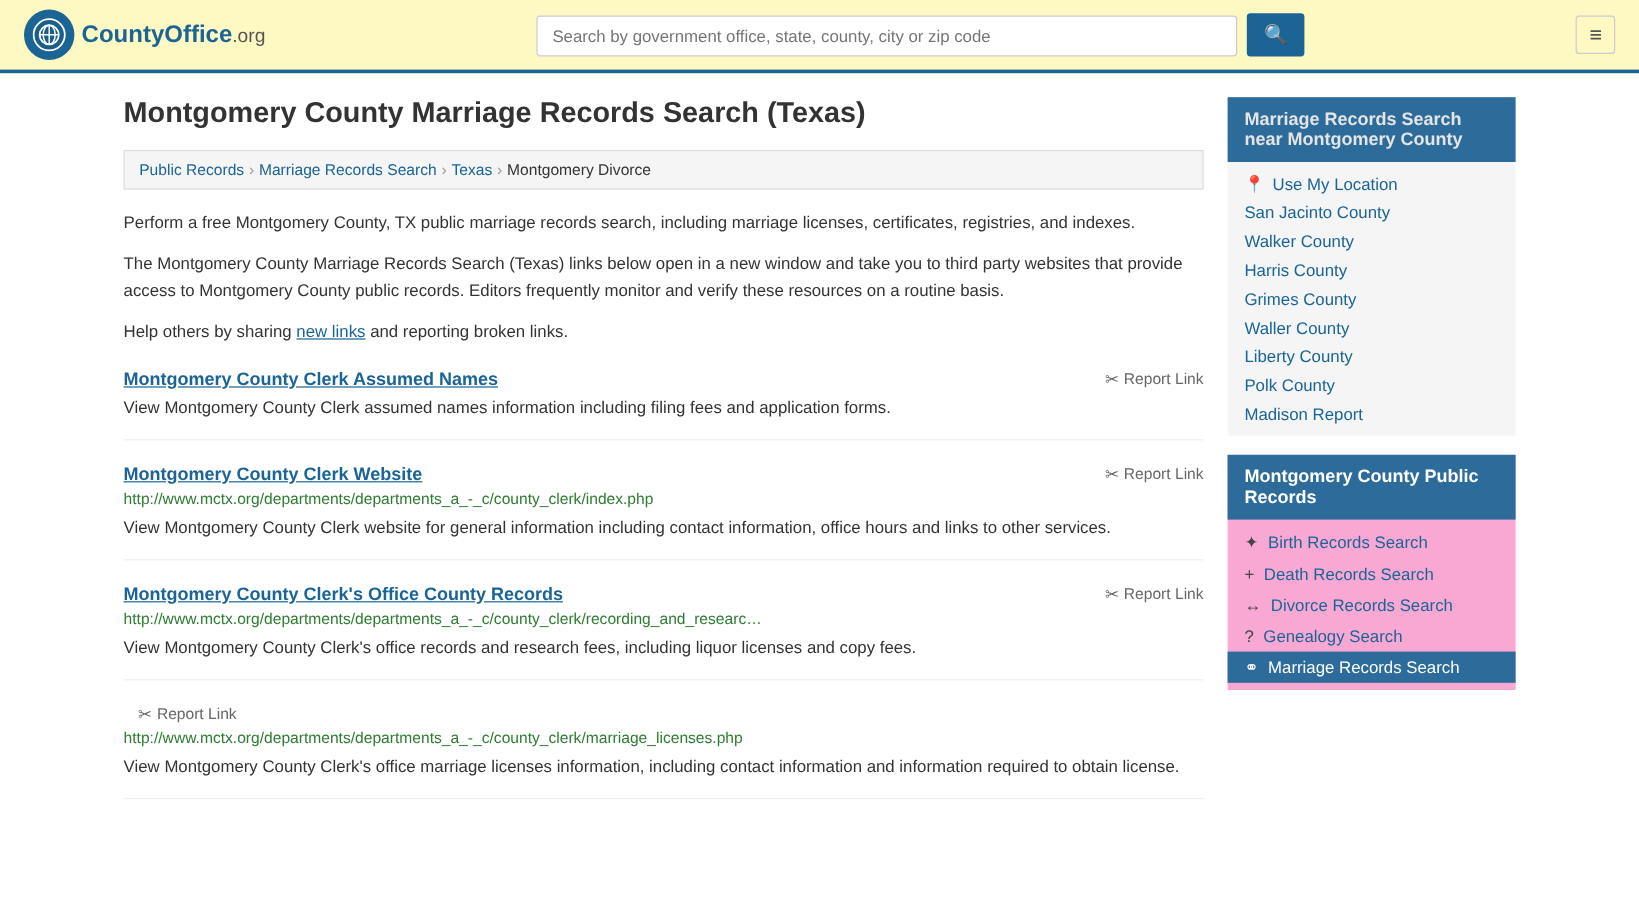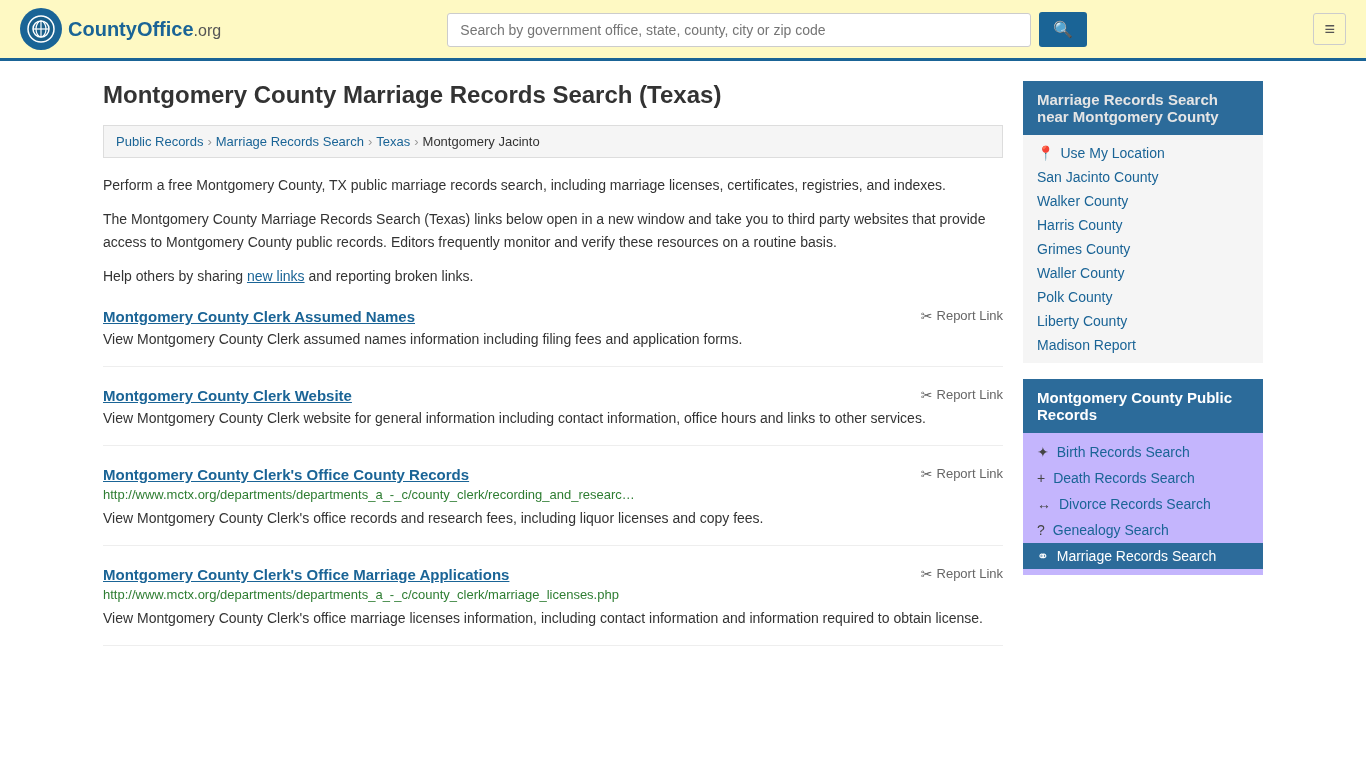--- a/index.html
+++ b/index.html
@@ -200,21 +200,21 @@
     }
     .sidebar-list .use-location {
       display: flex;
       align-items: center;
       gap: 6px;
     }
     .location-icon { color: #333; font-size: 14px; }
 
     
     .sidebar-records {
-      background: #c4b5fd;
+      background: #f9a8d4;
     }
     .sidebar-records-title {
       background: #2c6b9a;
       color: white;
       font-weight: bold;
       font-size: 15px;
       padding: 10px 14px;
     }
     .sidebar-records-list {
       list-style: none;
@@ -277,21 +277,21 @@
 
     <h1 class="page-title">Montgomery County Marriage Records Search (Texas)</h1>
 
     <div class="breadcrumb">
       <a href="#">Public Records</a>
       <span class="sep">›</span>
       <a href="#">Marriage Records Search</a>
       <span class="sep">›</span>
       <a href="#">Texas</a>
       <span class="sep">›</span>
-      <span>Montgomery Jacinto</span>
+      <span>Montgomery Divorce</span>
     </div>
 
     <p class="description">Perform a free Montgomery County, TX public marriage records search, including marriage licenses, certificates, registries, and indexes.</p>
     <p class="description">The Montgomery County Marriage Records Search (Texas) links below open in a new window and take you to third party websites that provide access to Montgomery County public records. Editors frequently monitor and verify these resources on a routine basis.</p>
     <p class="description">
       Help others by sharing <a href="#">new links</a> and reporting broken links.
     </p>
 
     <div id="results-container">
         <div class="result-item">
@@ -305,36 +305,36 @@
     <div class="result-desc">View Montgomery County Clerk assumed names information including filing fees and application forms.</div>
   </div>
         <div class="result-item">
     <div class="result-header">
       <a href="#" class="result-title">Montgomery County Clerk Website</a>
       <div class="report-link">
         <span class="report-link-icon">✂</span>
         <span>Report Link</span>
       </div>
     </div>
+    <div class="result-url">http://www.mctx.org/departments/departments_a_-_c/county_clerk/index.php</div>
     <div class="result-desc">View Montgomery County Clerk website for general information including contact information, office hours and links to other services.</div>
   </div>
         <div class="result-item">
     <div class="result-header">
       <a href="#" class="result-title">Montgomery County Clerk's Office County Records</a>
       <div class="report-link">
         <span class="report-link-icon">✂</span>
         <span>Report Link</span>
       </div>
     </div>
     <div class="result-url">http://www.mctx.org/departments/departments_a_-_c/county_clerk/recording_and_researc…</div>
     <div class="result-desc">View Montgomery County Clerk's office records and research fees, including liquor licenses and copy fees.</div>
   </div>
         <div class="result-item">
     <div class="result-header">
-      <a href="#" class="result-title">Montgomery County Clerk's Office Marriage Applications</a>
       <div class="report-link">
         <span class="report-link-icon">✂</span>
         <span>Report Link</span>
       </div>
     </div>
     <div class="result-url">http://www.mctx.org/departments/departments_a_-_c/county_clerk/marriage_licenses.php</div>
     <div class="result-desc">View Montgomery County Clerk's office marriage licenses information, including contact information and information required to obtain license.</div>
   </div>
       </div>
 
@@ -348,22 +348,22 @@
           <div class="use-location">
             <span class="location-icon">📍</span>
             <a href="#">Use My Location</a>
           </div>
         </li>
       <li><a href="#">San Jacinto County</a></li>
           <li><a href="#">Walker County</a></li>
           <li><a href="#">Harris County</a></li>
           <li><a href="#">Grimes County</a></li>
           <li><a href="#">Waller County</a></li>
+          <li><a href="#">Liberty County</a></li>
           <li><a href="#">Polk County</a></li>
-          <li><a href="#">Liberty County</a></li>
           <li><a href="#">Madison Report</a></li>
         </ul>
     </div>
 
     <div class="sidebar-records">
       <div class="sidebar-records-title">Montgomery County Public Records</div>
       <ul class="sidebar-records-list" id="records-list">
           <li>
     <span class="rec-icon">✦</span>
     <a href="#">Birth Records Search</a>

